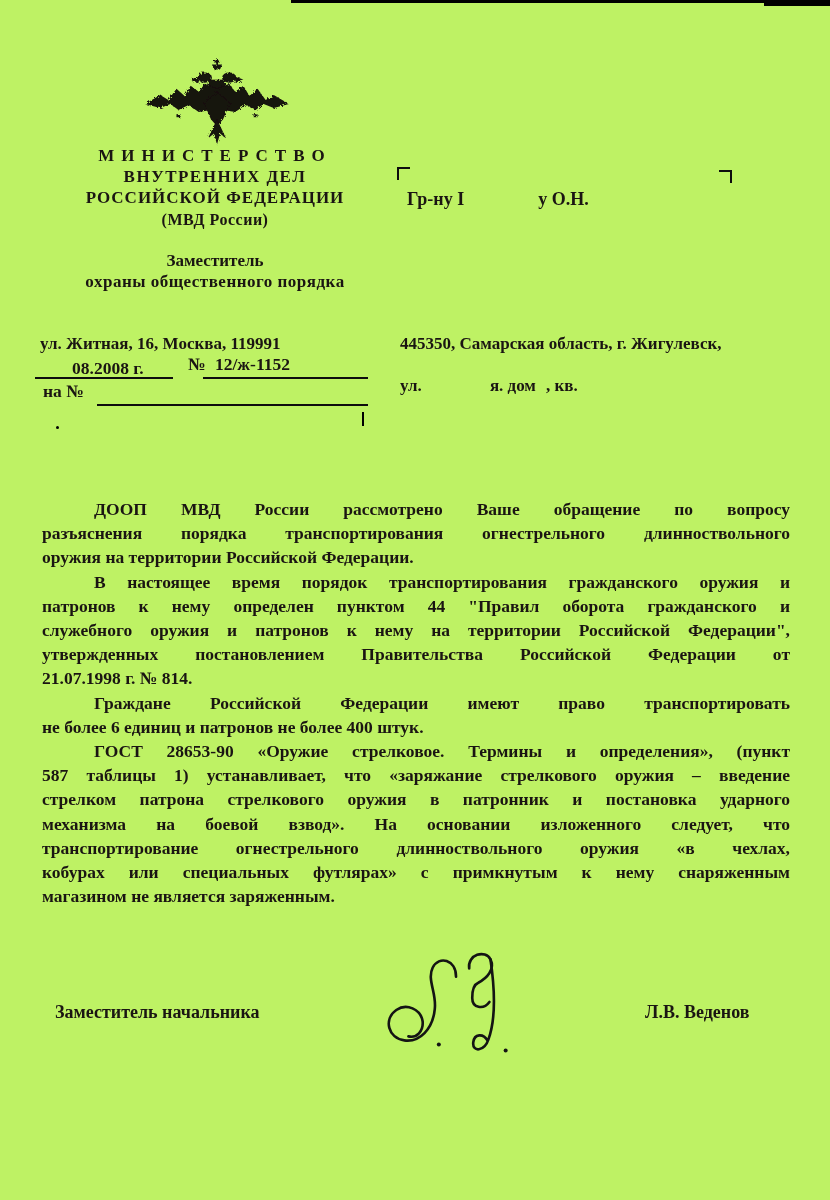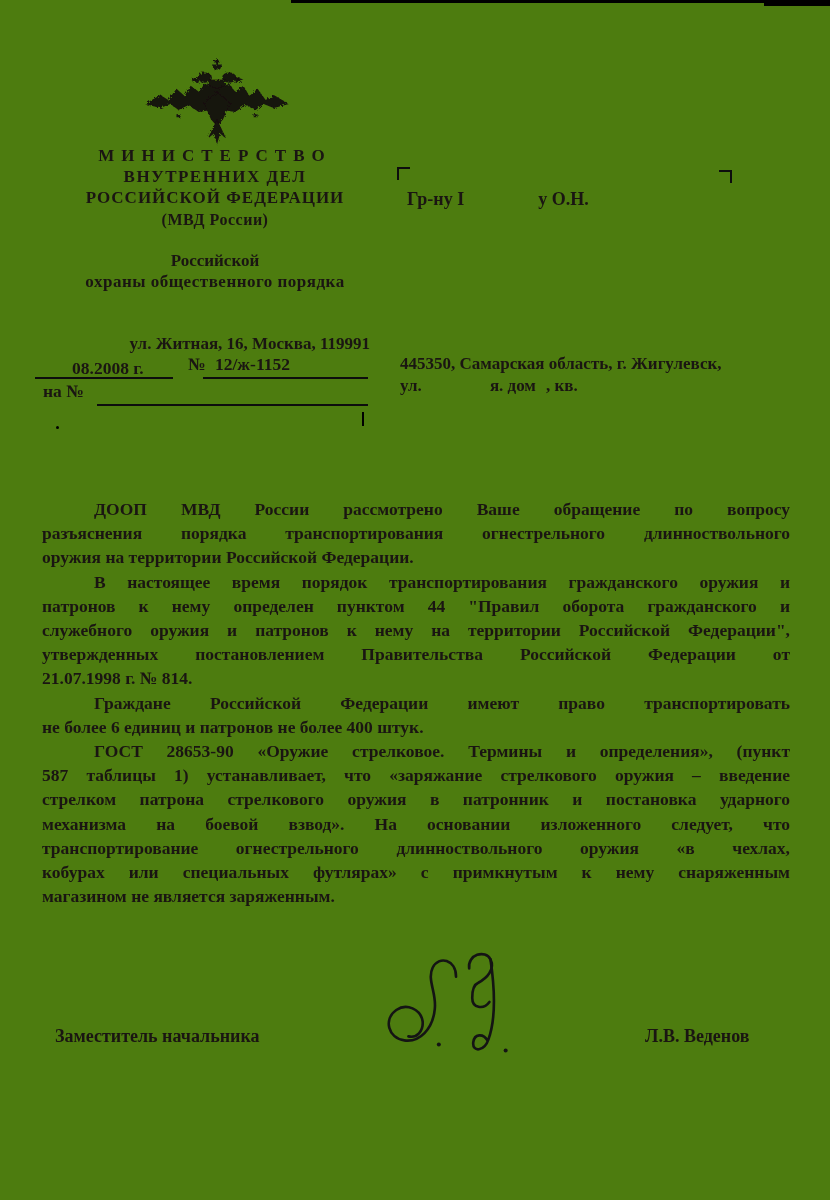--- a/index.html
+++ b/index.html
@@ -1,35 +1,35 @@
 <!DOCTYPE html>
 <html lang="ru"><head>
 <meta charset="utf-8">
 <style>
   html,body{margin:0;padding:0;background:#ffffff;}
   .page{
-    position:relative;width:830px;height:1200px;background:#4d7c0f;
+    position:relative;width:830px;height:1200px;background:#bef264;
     overflow:hidden;font-family:"Liberation Serif","DejaVu Serif",serif;
     color:#1a1512;
   }
   .abs{position:absolute;}
   
   .topbar{background:#000;}
   .tick{background:#000;}
   .dot{background:#000;border-radius:50%;}
   
   .lh-line{
     left:40px;width:350px;text-align:center;font-weight:700;
     font-size:17px;white-space:nowrap;
   }
   .lh-ministry0{letter-spacing:7px;}
   .lh-ministry1{letter-spacing:1.5px;}
   .lh-ministry2{letter-spacing:1px;}
   .lh-ministry3{font-size:16px;letter-spacing:.5px;}
-  .postal{left:40px;width:330px;text-align:right;font-weight:700;font-size:17px;white-space:nowrap;}
+  .postal{left:40px;width:330px;text-align:left;font-weight:700;font-size:17px;white-space:nowrap;}
   .dateitem{font-weight:700;font-size:17.5px;white-space:nowrap;}
   .uline{height:2px;background:#0d0d0d;}
   .corner{width:11px;height:11px;}
   .corner.tl{border-left:2px solid #0d0d0d;border-top:2px solid #0d0d0d;}
   .corner.tr{border-right:2px solid #0d0d0d;border-top:2px solid #0d0d0d;}
   
   .addr-salut{font-size:18px;font-weight:600;white-space:nowrap;}
   .addr-salut .gap{margin-left:74px;}
   .addr-line{font-size:17px;font-weight:700;white-space:nowrap;}
   .addr-street .g1{margin-left:68px;}
@@ -40,21 +40,21 @@
     font-weight:700;font-size:17.5px;line-height:24.2px;
     text-justify:inter-word;
   }
   .bline{
     text-align:justify;text-align-last:justify;white-space:nowrap;
     overflow:visible;
   }
   .bline.first{text-indent:52px;}
   .bline.last{text-align-last:left;}
   
-  .sign-title{font-weight:700;font-size:18px;white-space:nowrap;margin-top:24px;}
+  .sign-title{font-weight:700;font-size:18px;white-space:nowrap;}
   .emblem svg,.sig svg{display:block;width:100%;height:100%;}
 </style>
 </head>
 <body>
 
 <div class="page">
 
   <div class="abs topbar" style="left:291px;top:0;width:539px;height:3px;"></div>
   <div class="abs topbar" style="left:764px;top:0;width:66px;height:6px;"></div>
 
@@ -84,41 +84,41 @@
           <rect x="95" y="20" width="3" height="3"></rect>
       </g>
     </svg>
   </div>
 
   <div class="abs lh-line lh-ministry0" style="top:146px;">МИНИСТЕРСТВО</div>
   <div class="abs lh-line lh-ministry1" style="top:167px;">ВНУТРЕННИХ ДЕЛ</div>
   <div class="abs lh-line lh-ministry2" style="top:188px;">РОССИЙСКОЙ ФЕДЕРАЦИИ</div>
   <div class="abs lh-line lh-ministry3" style="top:211px;">(МВД России)</div>
 
-  <div class="abs lh-line" style="top:251px;">Российской</div>
+  <div class="abs lh-line" style="top:251px;">Заместитель</div>
   <div class="abs lh-line" style="top:272px;letter-spacing:.5px;">охраны общественного порядка</div>
 
   <div class="abs postal" style="top:334px;">ул. Житная, 16, Москва, 119991</div>
   <div class="abs dateitem" style="left:72px;top:358px;">08.2008 г.</div>
   <div class="abs dateitem" style="left:188px;top:354px;">№</div>
   <div class="abs dateitem" style="left:215px;top:354px;">12/ж-1152</div>
   <div class="abs uline" style="left:35px;top:377px;width:138px;"></div>
   <div class="abs uline" style="left:203px;top:377px;width:165px;"></div>
   <div class="abs dateitem" style="left:43px;top:381px;">на №</div>
   <div class="abs uline" style="left:97px;top:404px;width:271px;"></div>
   <div class="abs tick" style="left:362px;top:412px;width:2px;height:14px;"></div>
   <div class="abs dot" style="left:56px;top:426px;width:3px;height:3px;"></div>
 
   <div class="abs corner tl" style="left:397px;top:167px;"></div>
   <div class="abs corner tr" style="left:719px;top:170px;"></div>
 
   <div class="abs addr-salut" style="left:407px;top:189px;">
     <span>Гр-ну I</span><span class="gap">у О.Н.</span>
   </div>
-  <div class="abs addr-line" style="left:400px;top:354px;">445350, Самарская область, г. Жигулевск,</div>
+  <div class="abs addr-line" style="left:400px;top:334px;">445350, Самарская область, г. Жигулевск,</div>
   <div class="abs addr-line addr-street" style="left:400px;top:376px;">
     <span>ул.</span><span class="g1">я. дом</span><span class="g2">, кв.</span>
   </div>
 
   <div class="abs body-text">
       <div class="bline first">ДООП МВД России рассмотрено Ваше обращение по вопросу</div>
       <div class="bline">разъяснения порядка транспортирования огнестрельного длинноствольного</div>
       <div class="bline last">оружия на территории Российской Федерации.</div>
       <div class="bline first">В настоящее время порядок транспортирования гражданского оружия и</div>
       <div class="bline">патронов к нему определен пунктом 44 "Правил оборота гражданского и</div>

